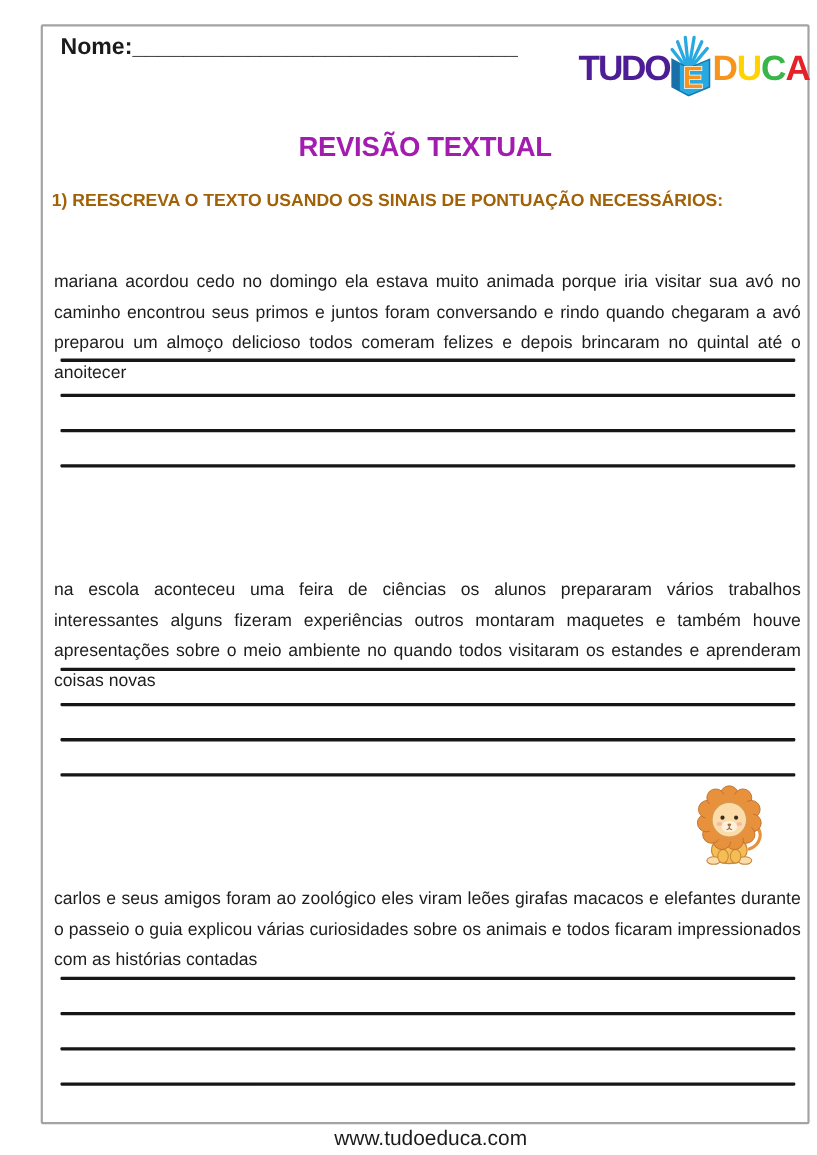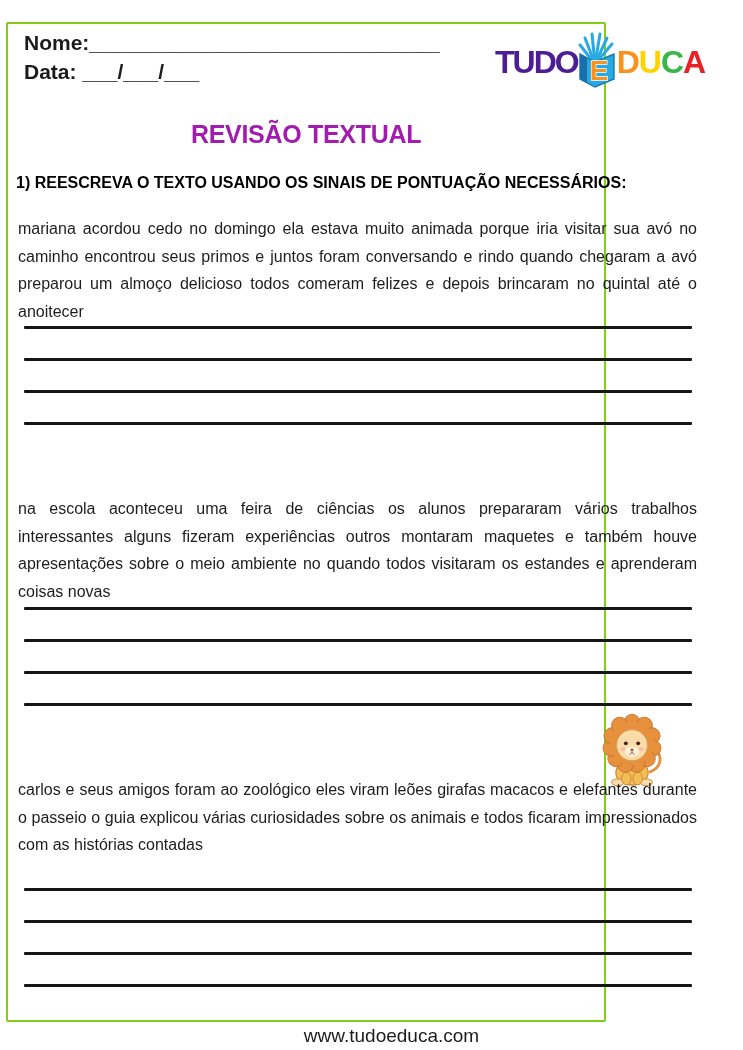--- a/index.html
+++ b/index.html
@@ -1,55 +1,53 @@
 <!DOCTYPE html>
 <html><head>
 <meta charset="utf-8">
 <style>
   html,body{margin:0;padding:0;}
   body{
     width:743px;height:1050px;position:relative;background:#ffffff;
     font-family:"Liberation Sans",sans-serif;color:#1b1b1b;overflow:hidden;
   }
   .border-box{
-    position:absolute;left:6px;top:22px;width:600px;height:1000px;
-    border:2px solid #84cc16;border-radius:2px;box-sizing:border-box;background:#fff;
+    position:absolute;left:37px;top:22px;width:699px;height:1000px;
+    border:2px solid #a3a3a3;border-radius:2px;box-sizing:border-box;background:#fff;
   }
   .name-row{position:absolute;left:16px;top:7px;font-size:21px;font-weight:700;white-space:nowrap;}
   .name-row .uline{letter-spacing:0;}
   .date-row{position:absolute;left:16px;top:36px;font-size:21px;font-weight:700;white-space:nowrap;}
   .logo{position:absolute;left:487px;top:4px;display:flex;align-items:flex-end;height:60px;}
   .logo .word{font-size:32px;font-weight:800;letter-spacing:-2px;line-height:1;margin-bottom:10px;}
   .logo .letter{font-size:32px;font-weight:800;letter-spacing:-1px;line-height:1;margin-bottom:10px;}
   .logo svg{display:block;margin:0 -1px 0 -2px;}
   .page-title{position:absolute;left:0;top:96px;width:100%;text-align:center;
     font-size:25px;font-weight:700;letter-spacing:-0.3px;color:#a21caf;}
-  .ex-heading{position:absolute;left:8px;font-size:16px;font-weight:700;color:#000000;white-space:nowrap;}
+  .ex-heading{position:absolute;left:8px;font-size:16px;font-weight:700;color:#a16207;white-space:nowrap;}
   .ex-para{position:absolute;left:10px;width:679px;font-size:16px;line-height:27.5px;
-    text-align:justify;color:#1d1d1d;}
+    text-align:justify;color:#1d1d1d;margin-top:28px;}
   .lines{position:absolute;left:16px;width:668px;}
   .line{height:3px;background:#161616;border-radius:1px;}
   .line + .line{margin-top:29px;}
   .h1{top:150px}.p1{top:191px}.l1{top:302px}
   .h2{top:432px}.p2{top:471px}.l2{top:583px}
   .h3{top:712px;max-width:560px}.p3{top:752px}.l3{top:864px}
   .lion{position:absolute;left:586px;top:687px;width:76px;height:78px;}
   .footer{position:absolute;left:0;top:1025px;width:743px;text-align:center;
     font-size:19px;color:#1c1c1c;margin-left:20px;}
 </style>
 </head>
 <body>
 
 <div class="border-box">
 
   <div class="name-row"><span>Nome:</span><span class="uline">______________________________</span>
   </div>
 
-  <div class="date-row"><span>Data:</span><span> ___/___/___</span>
-  </div>
 
   <div class="logo">
     <span class="word" style="color: #4c1d95;">TUDO</span>
     <span>
       <svg width="42" height="57" viewBox="0 0 42 57">
         <defs></defs>
         <g stroke="#29a9e1" stroke-width="3" stroke-linecap="round">
           <line x1="19" y1="33" x2="4" y2="14"></line>
           <line x1="19" y1="33" x2="9" y2="7"></line>
           <line x1="19" y1="33" x2="16" y2="3"></line>

